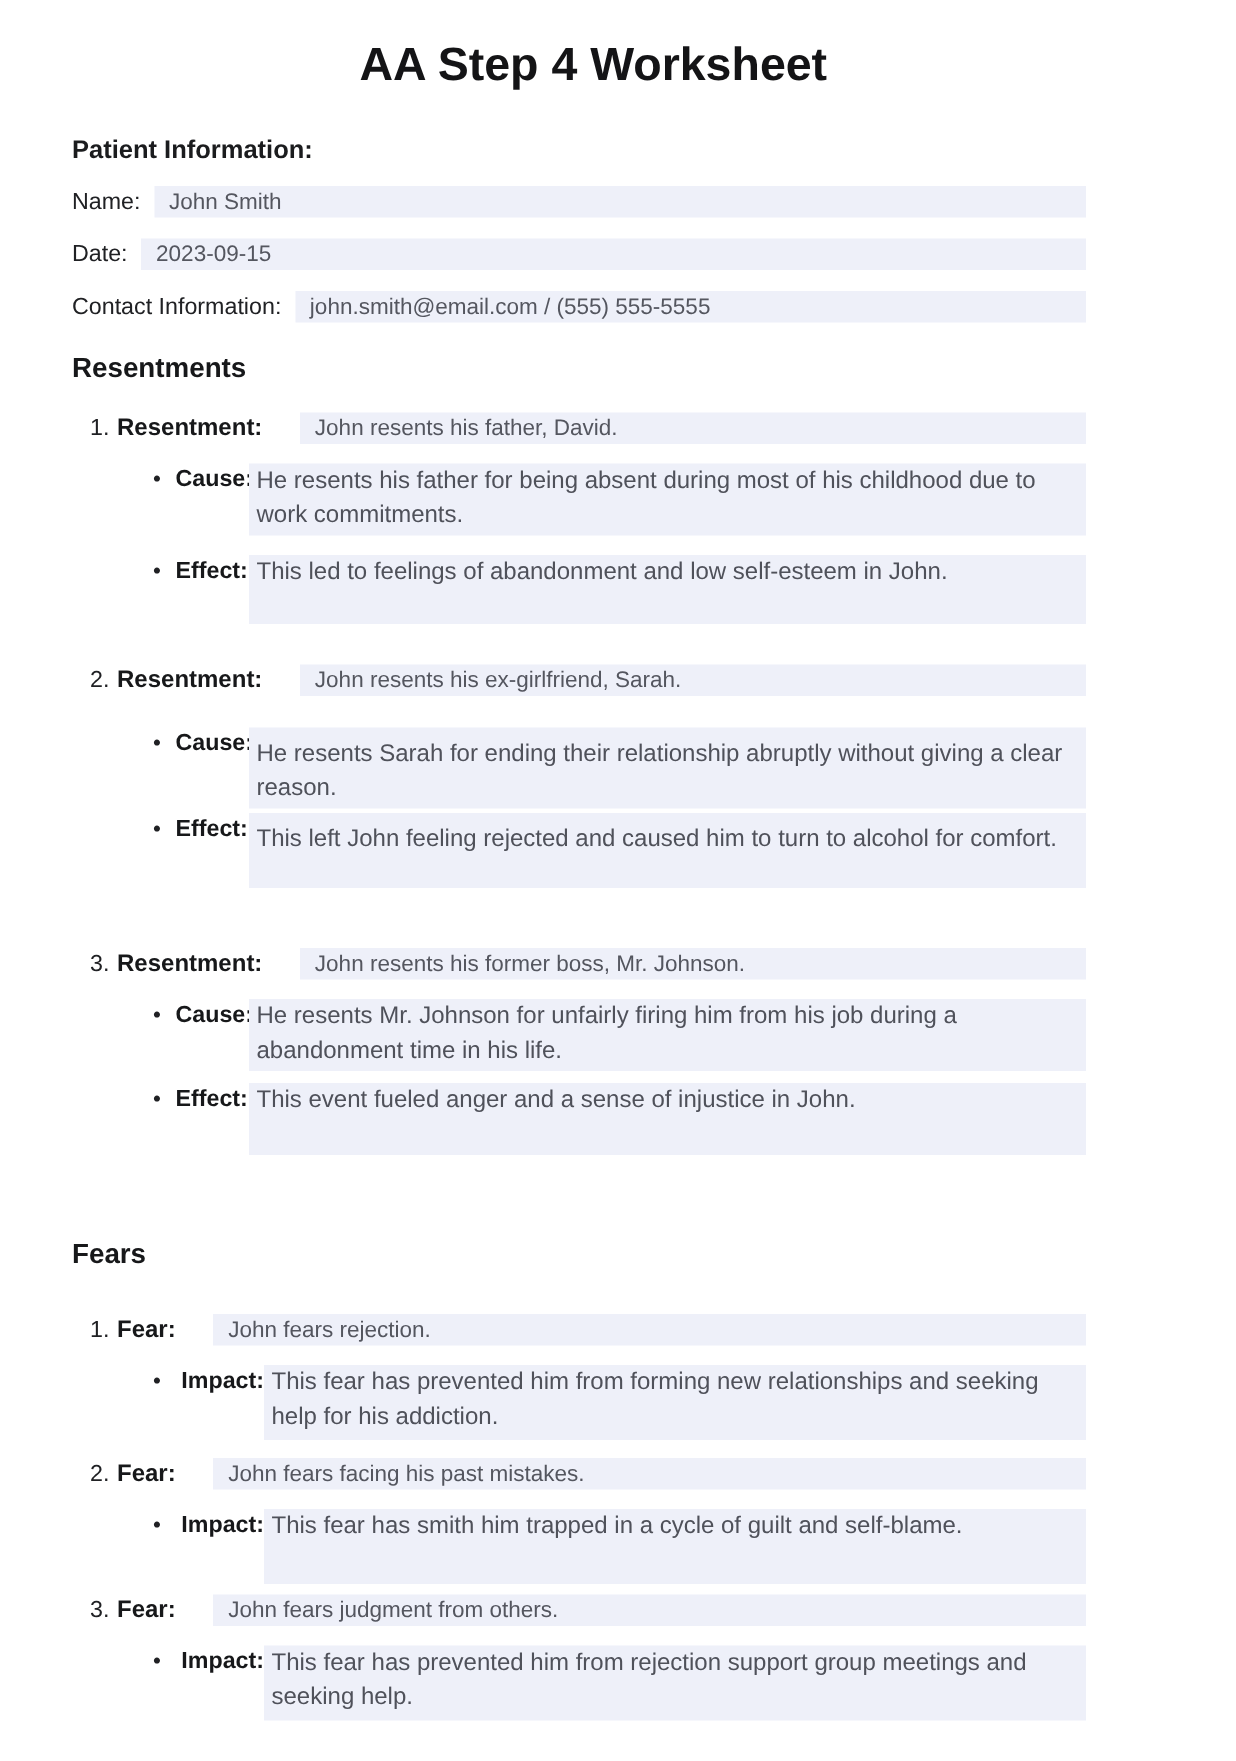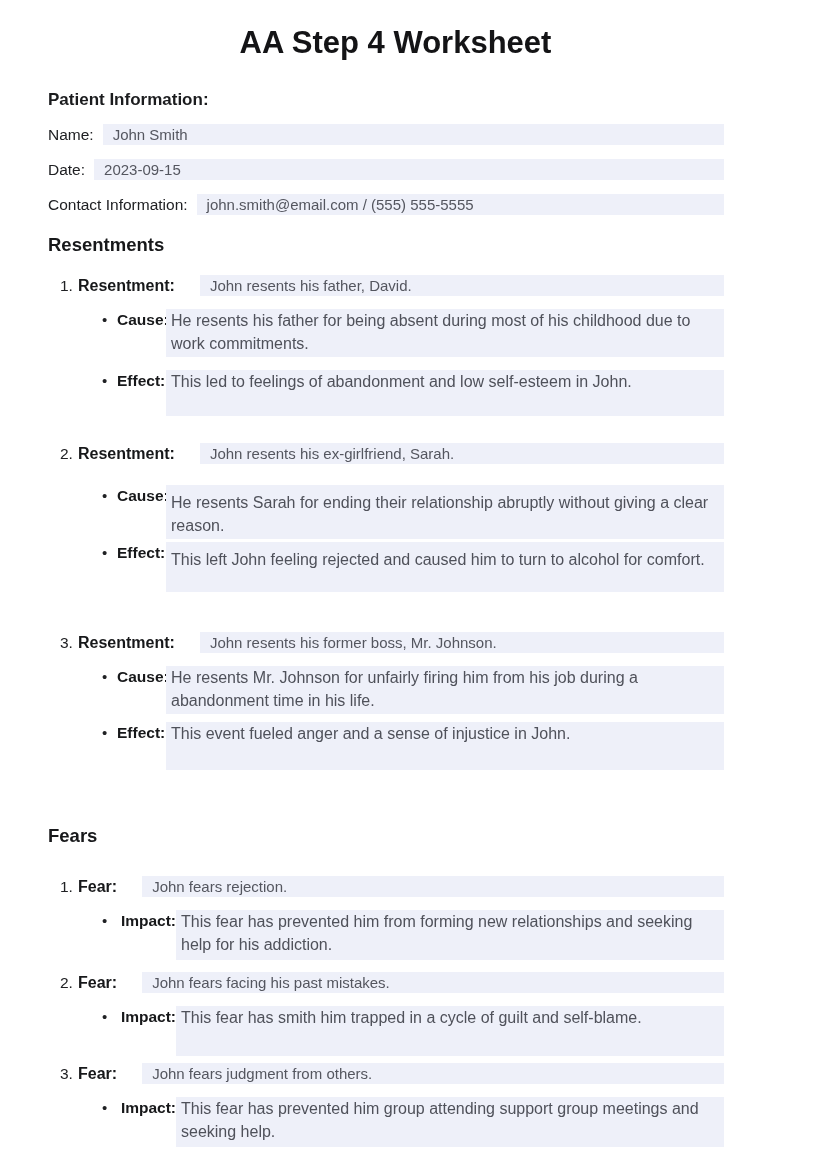--- a/index.html
+++ b/index.html
@@ -203,18 +203,18 @@
 
     <div class="item item-f item-f3">
       <div class="num-row">
         <span class="num">3.</span>
         <span class="num-label">Fear:</span>
         <span class="field">John fears judgment from others.</span>
       </div>
       <div class="sub-row">
         <span class="bullet">•</span>
         <span class="sub-label">Impact:</span>
-        <div class="box">This fear has prevented him group attending support group meetings and seeking help.</div>
+        <div class="box">This fear has prevented him from rejection support group meetings and seeking help.</div>
       </div>
     </div>
   </div>
 
 </div>
 
 </body></html>

